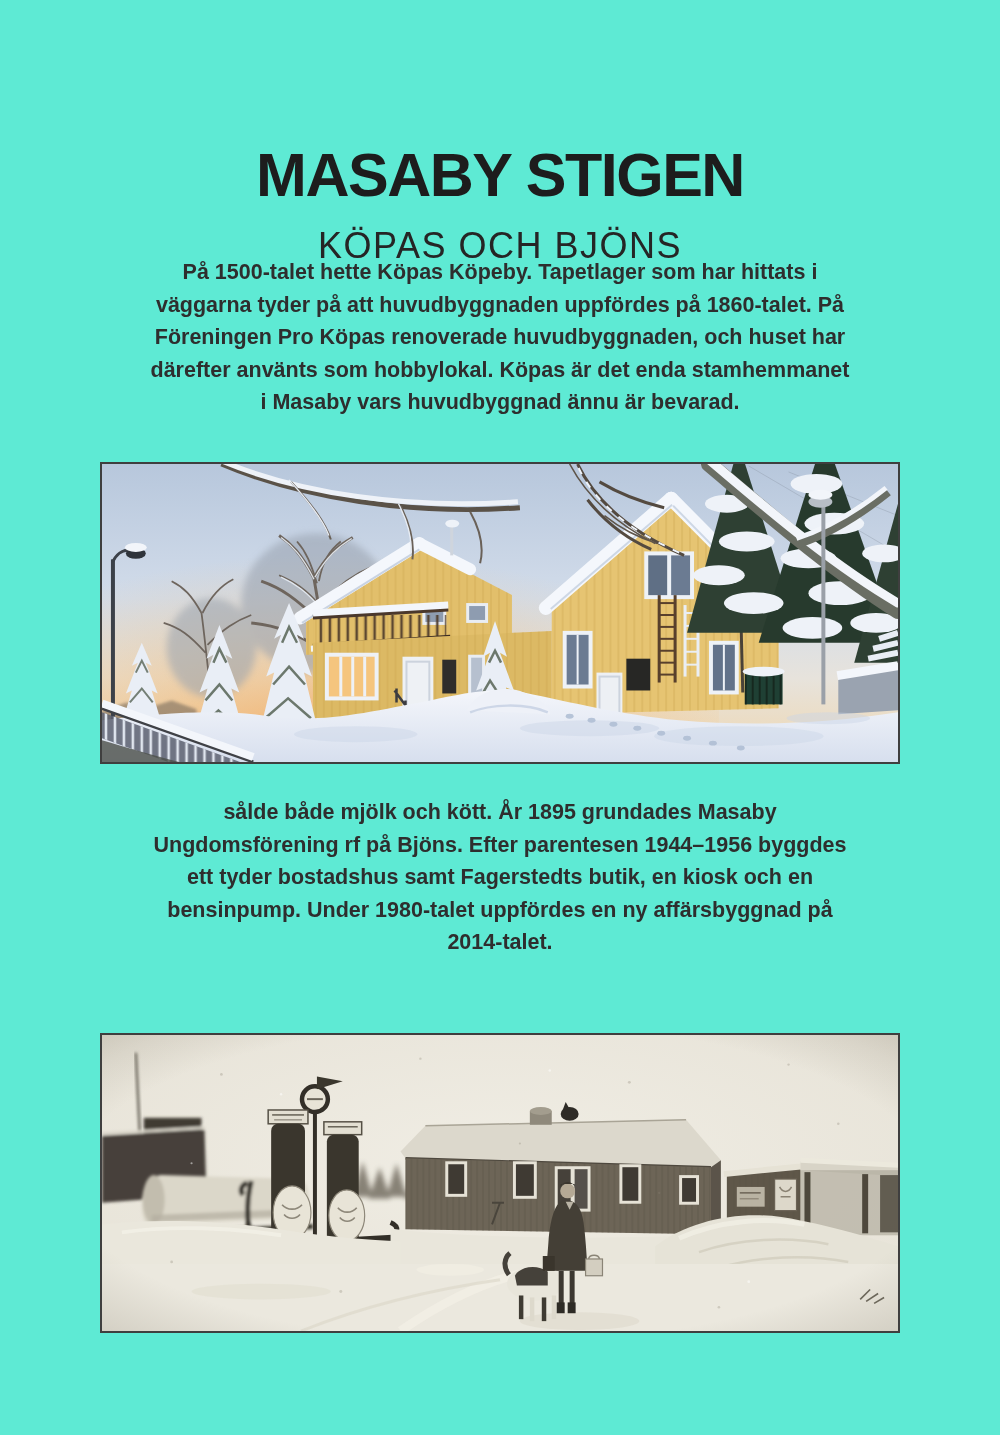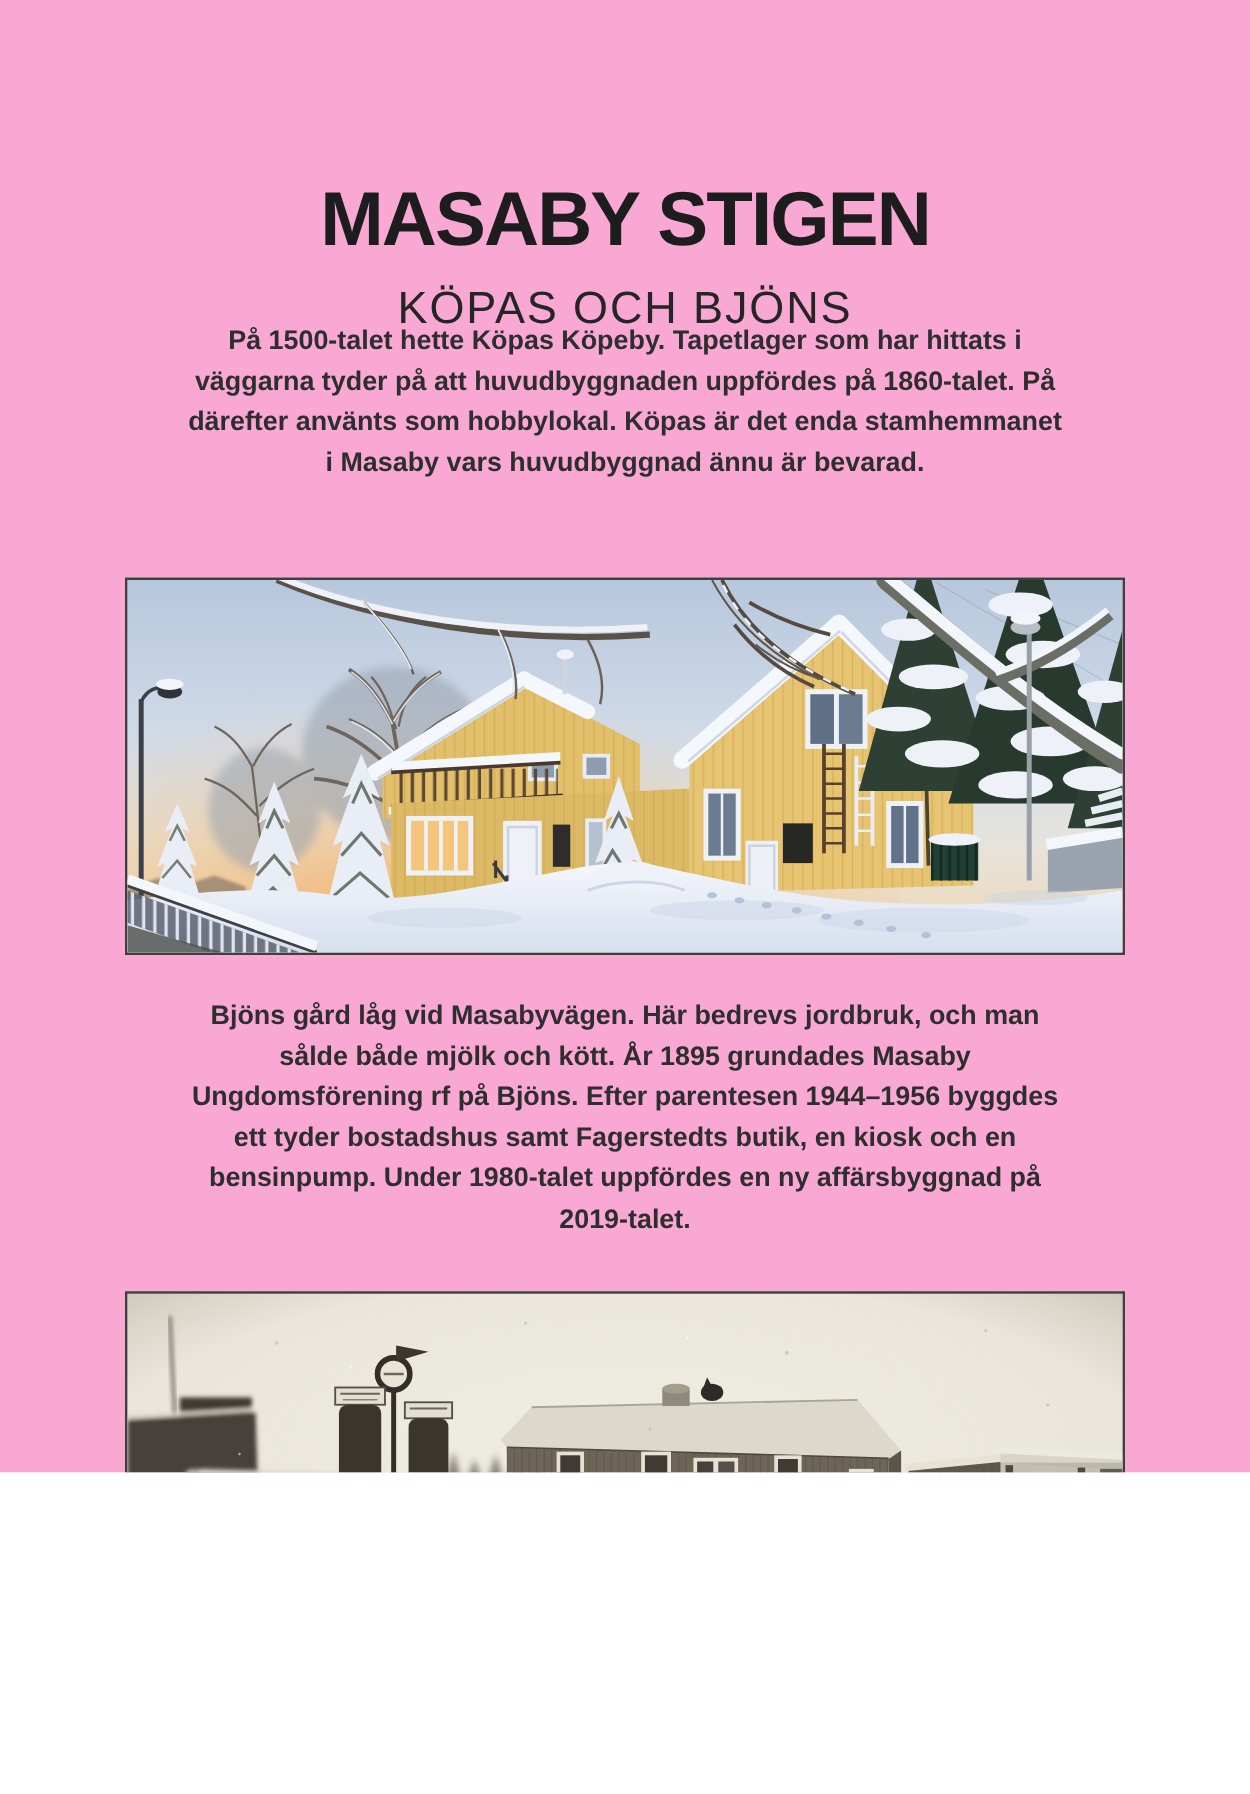--- a/index.html
+++ b/index.html
@@ -1,19 +1,19 @@
 <!DOCTYPE html>
 <html><head>
 <meta charset="utf-8">
 <style>
   html,body{margin:0;padding:0;background:#ffffff;}
   .page{
     position:relative;
-    width:1000px;height:1178px;
-    background:#f9a8d4;
+    width:1000px;height:1435px;
+    background:#5eead4;
     font-family:"Liberation Sans", sans-serif;
     color:#2d2d2d;
     overflow:hidden;
   }
   .title{
     position:absolute;top:103px;left:0;width:100%;
     text-align:center;
     font-size:61px;line-height:62px;font-weight:800;
     letter-spacing:-1.5px;color:#1d1d1d;
   }
@@ -46,20 +46,21 @@
 <body>
 
 <div class="page">
 
   <h1 class="title">MASABY STIGEN</h1>
   <h2 class="subtitle">KÖPAS OCH BJÖNS</h2>
 
   <section class="para para1">
     <div class="ln">På 1500-talet hette Köpas Köpeby. Tapetlager som har hittats i</div>
     <div class="ln">väggarna tyder på att huvudbyggnaden uppfördes på 1860-talet. På</div>
+    <div class="ln">Föreningen Pro Köpas renoverade huvudbyggnaden, och huset har</div>
     <div class="ln">därefter använts som hobbylokal. Köpas är det enda stamhemmanet</div>
     <div class="ln">i Masaby vars huvudbyggnad ännu är bevarad.</div>
   </section>
 
   <figure class="photo photo1">
     <svg viewBox="0 0 800 300" preserveAspectRatio="none">
       <defs>
         <linearGradient id="sky1" x1="0" y1="0" x2="0" y2="1">
           <stop offset="0" stop-color="#b7c7dc"></stop>
           <stop offset="0.45" stop-color="#d2dcea"></stop>
@@ -316,26 +317,25 @@
         <polygon points="0,250 150,304 150,330 0,276" fill="#5c6070" opacity="0.85"></polygon>
         <polygon points="0,250 150,304 150,330 0,276" fill="url(#p1fence)"></polygon>
         <path d="M0 246 L152 300" stroke="#3f4146" stroke-width="3" fill="none"></path>
         <path d="M0 241 L152 295" stroke="#f3f6fb" stroke-width="8" fill="none"></path>
         <path d="M0 278 C40 290 90 304 140 316 L140 330 L0 330 Z" fill="#4b4f48" opacity="0.8"></path>
       </g>
     </svg>
   </figure>
 
   <section class="para para2">
-    <div class="ln">Bjöns gård låg vid Masabyvägen. Här bedrevs jordbruk, och man</div>
     <div class="ln">sålde både mjölk och kött. År 1895 grundades Masaby</div>
     <div class="ln">Ungdomsförening rf på Bjöns. Efter parentesen 1944–1956 byggdes</div>
     <div class="ln">ett tyder bostadshus samt Fagerstedts butik, en kiosk och en</div>
     <div class="ln">bensinpump. Under 1980-talet uppfördes en ny affärsbyggnad på</div>
-    <div class="ln">2019-talet.</div>
+    <div class="ln">2014-talet.</div>
   </section>
 
   <figure class="photo photo2">
     <svg viewBox="0 0 800 300" preserveAspectRatio="none">
       <defs>
         <radialGradient id="bg2" cx="0.5" cy="0.42" r="0.85">
           <stop offset="0" stop-color="#f0ede4"></stop>
           <stop offset="0.7" stop-color="#e8e4d9"></stop>
           <stop offset="1" stop-color="#d9d4c6"></stop>
         </radialGradient>

